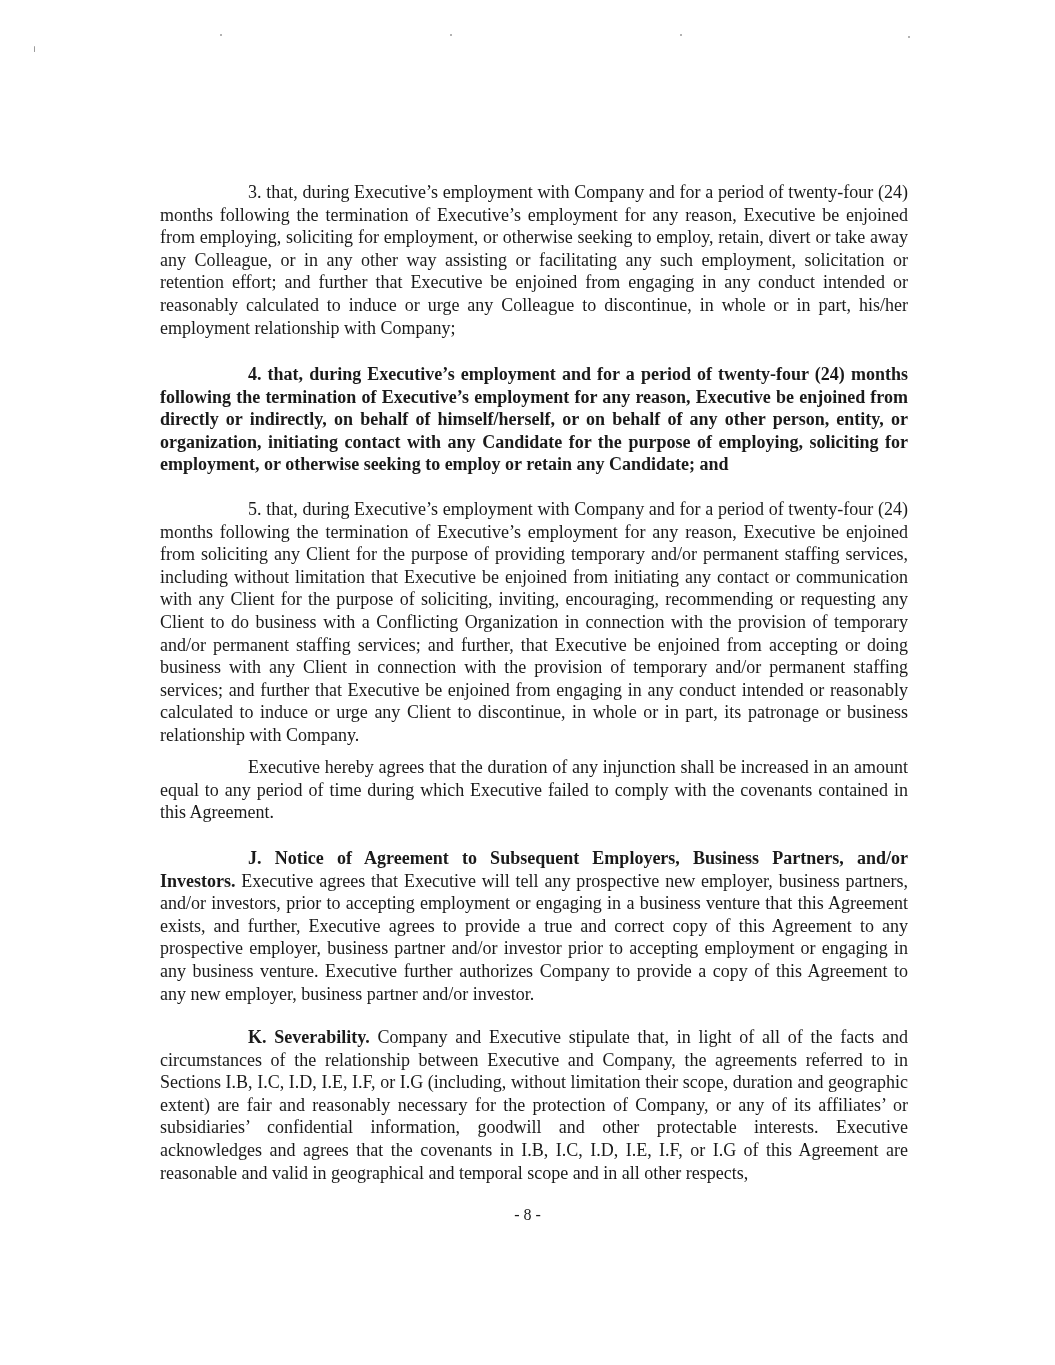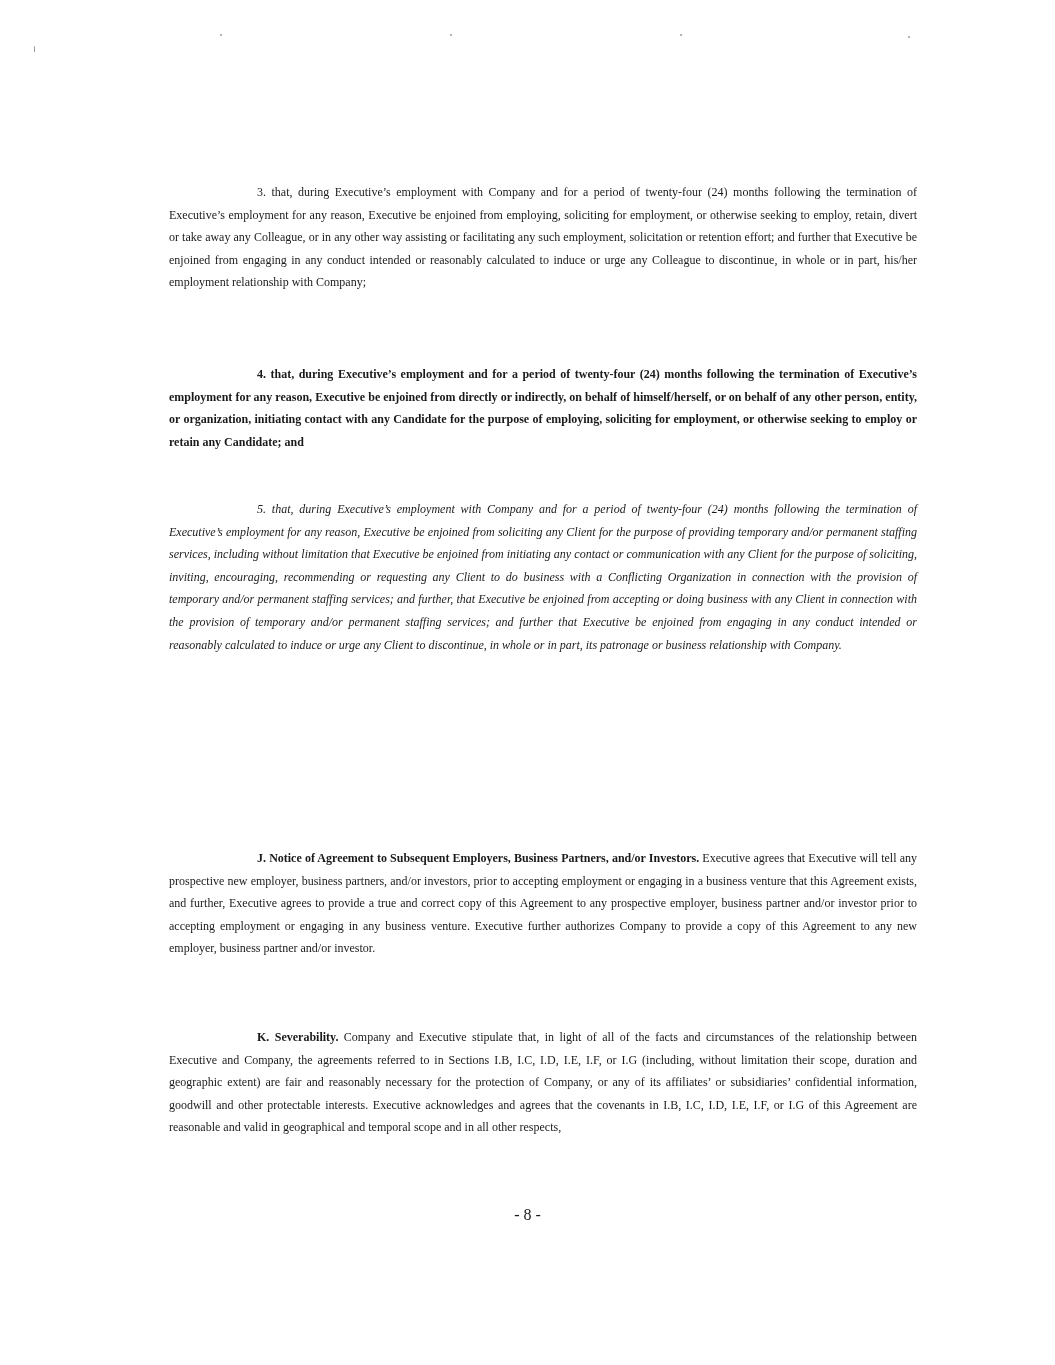--- a/index.html
+++ b/index.html
@@ -3,27 +3,27 @@
 <meta charset="utf-8">
 <style>
   html, body { margin: 0; padding: 0; background: #ffffff; }
   body { width: 1055px; height: 1365px; position: relative; overflow: hidden; }
   .page {
     position: absolute; left: 0; top: 0; width: 1055px; height: 1365px; background: #fff;
     font-family: "Liberation Serif", serif; color: #1a1a1a;
   }
   .speck { position: absolute; width: 2px; height: 2px; background: #9a9a9a; border-radius: 1px; }
   .body-text {
-    position: absolute; left: 169px; width: 748px;
-    font-size: 12px; line-height: 22.6px; text-align: justify;
+    position: absolute; left: 160px; width: 748px;
+    font-size: 18px; line-height: 22.6px; text-align: justify;
   }
   .para { margin: 0; text-indent: 88px; }
   .p3 { top: 181px; }
   .p4 { top: 363px; font-weight: bold; }
-  .p5 { top: 498px; font-style: italic; }
+  .p5 { top: 498px; }
   .p6 { top: 756px; }
   .pJ { top: 847px; }
   .pK { top: 1026px; }
   .bold { font-weight: bold; }
   .page-number {
     position: absolute; top: 1206px; left: 0; width: 1055px; text-align: center;
     font-family: "Liberation Serif", serif; font-size: 16px; color: #1a1a1a;
   }
 </style>
 </head>
@@ -41,20 +41,23 @@
   </div>
 
   <div class="body-text p4">
     <p class="para">4. that, during Executive’s employment and for a period of twenty-four (24) months following the termination of Executive’s employment for any reason, Executive be enjoined from directly or indirectly, on behalf of himself/herself, or on behalf of any other person, entity, or organization, initiating contact with any Candidate for the purpose of employing, soliciting for employment, or otherwise seeking to employ or retain any Candidate; and</p>
   </div>
 
   <div class="body-text p5">
     <p class="para">5. that, during Executive’s employment with Company and for a period of twenty-four (24) months following the termination of Executive’s employment for any reason, Executive be enjoined from soliciting any Client for the purpose of providing temporary and/or permanent staffing services, including without limitation that Executive be enjoined from initiating any contact or communication with any Client for the purpose of soliciting, inviting, encouraging, recommending or requesting any Client to do business with a Conflicting Organization in connection with the provision of temporary and/or permanent staffing services; and further, that Executive be enjoined from accepting or doing business with any Client in connection with the provision of temporary and/or permanent staffing services; and further that Executive be enjoined from engaging in any conduct intended or reasonably calculated to induce or urge any Client to discontinue, in whole or in part, its patronage or business relationship with Company.</p>
   </div>
 
+  <div class="body-text p6">
+    <p class="para">Executive hereby agrees that the duration of any injunction shall be increased in an amount equal to any period of time during which Executive failed to comply with the covenants contained in this Agreement.</p>
+  </div>
 
   <div class="body-text pJ">
     <p class="para"><span class="bold">J.  Notice of Agreement to Subsequent Employers, Business Partners, and/or Investors.</span><span>  Executive agrees that Executive will tell any prospective new employer, business partners, and/or investors, prior to accepting employment or engaging in a business venture that this Agreement exists, and further, Executive agrees to provide a true and correct copy of this Agreement to any prospective employer, business partner and/or investor prior to accepting employment or engaging in any business venture.  Executive further authorizes Company to provide a copy of this Agreement to any new employer, business partner and/or investor.</span></p>
   </div>
 
   <div class="body-text pK">
     <p class="para"><span class="bold">K.  Severability.</span><span> Company and Executive stipulate that, in light of all of the facts and circumstances of the relationship between Executive and Company, the agreements referred to in Sections I.B, I.C, I.D, I.E, I.F, or I.G (including, without limitation their scope, duration and geographic extent) are fair and reasonably necessary for the protection of Company, or any of its affiliates’ or subsidiaries’ confidential information, goodwill and other protectable interests. Executive acknowledges and agrees that the covenants in I.B, I.C, I.D, I.E, I.F, or I.G of this Agreement are reasonable and valid in geographical and temporal scope and in all other respects,</span></p>
   </div>
 
   <div class="page-number">- 8 -</div>

